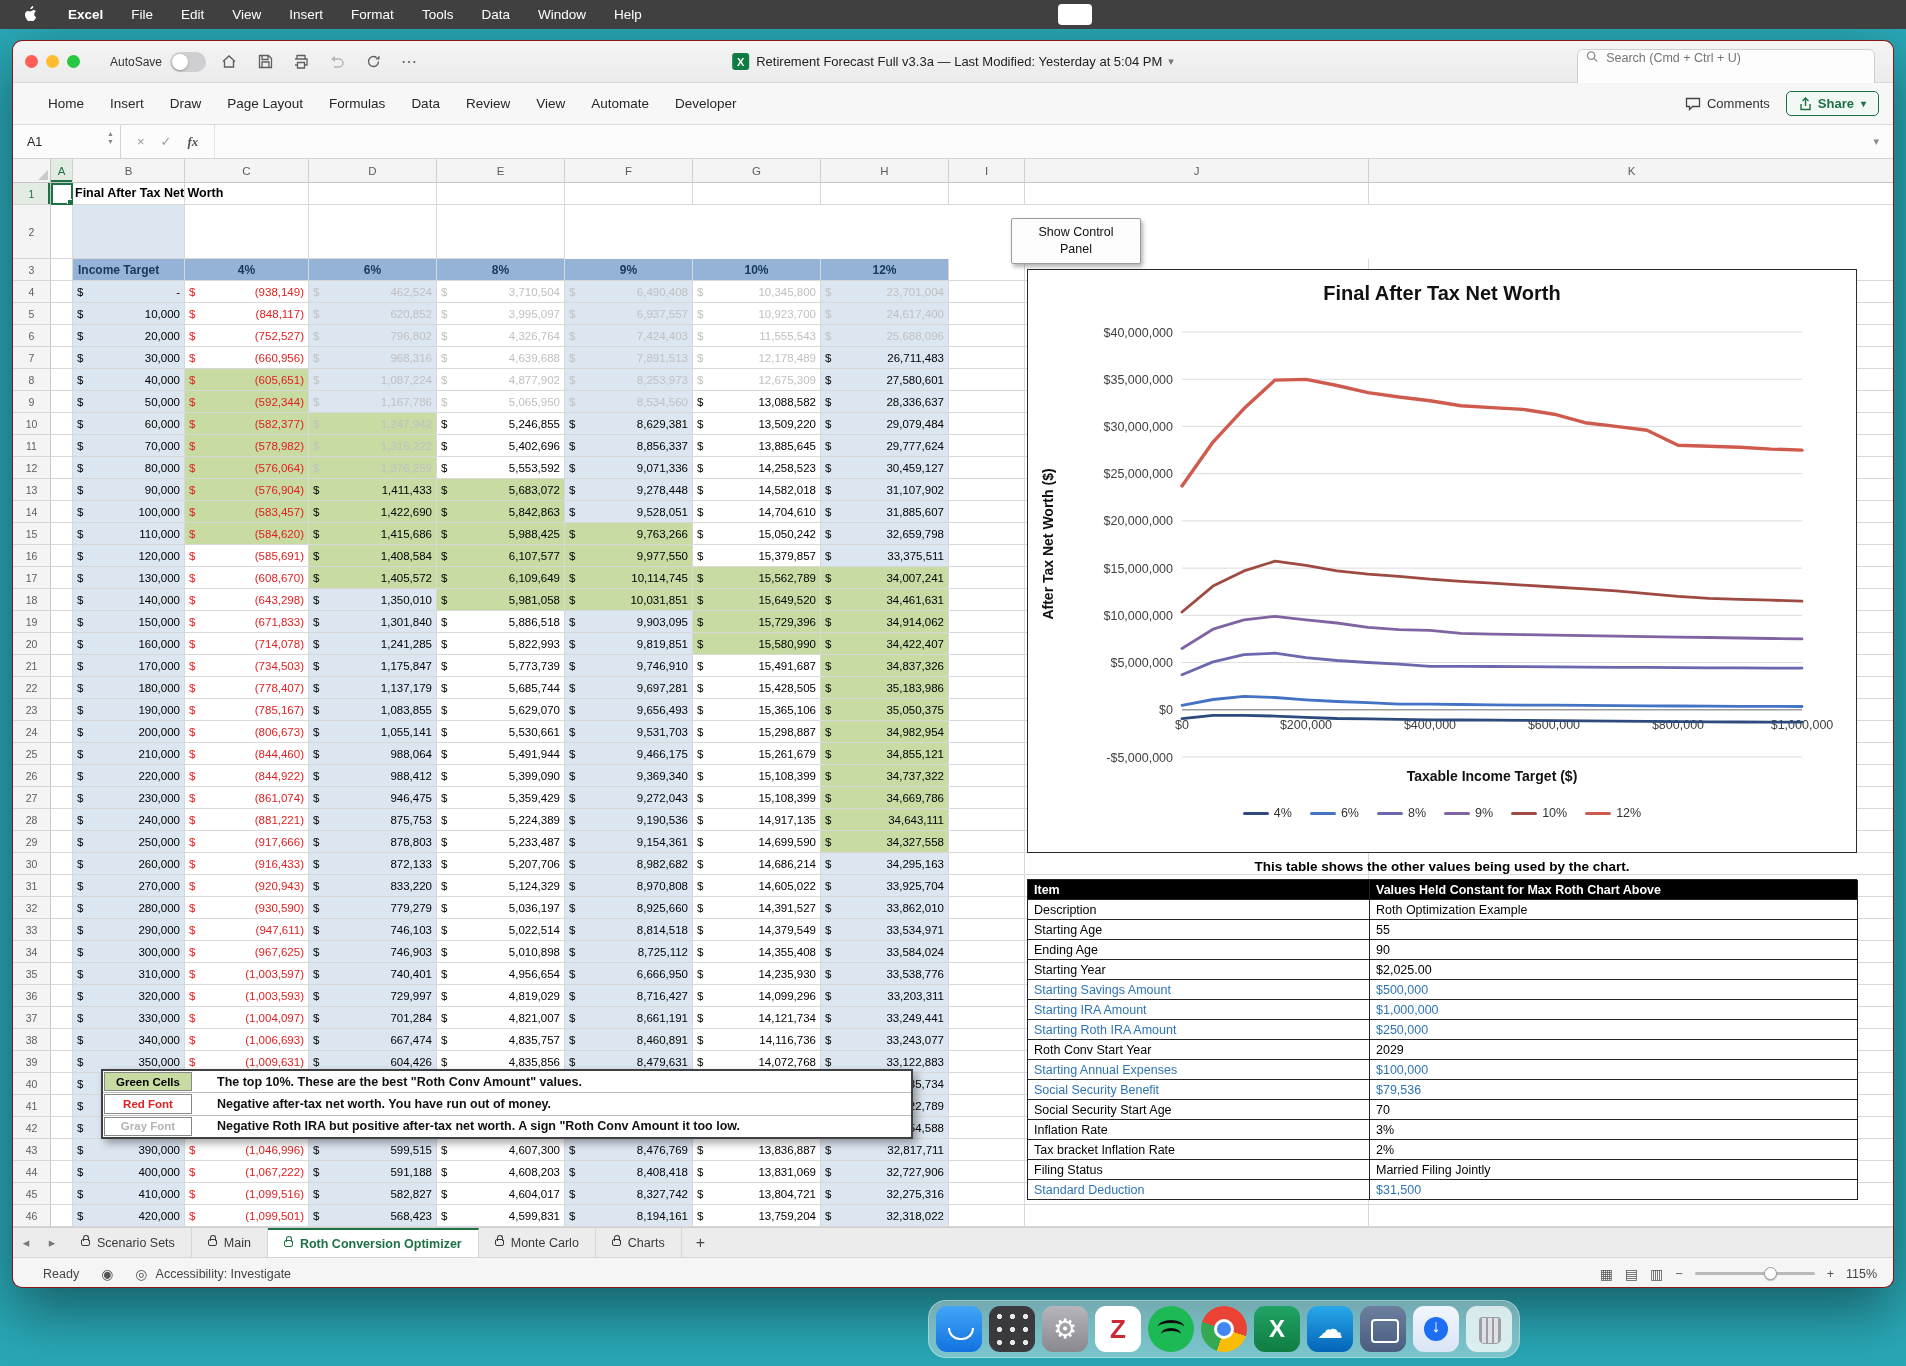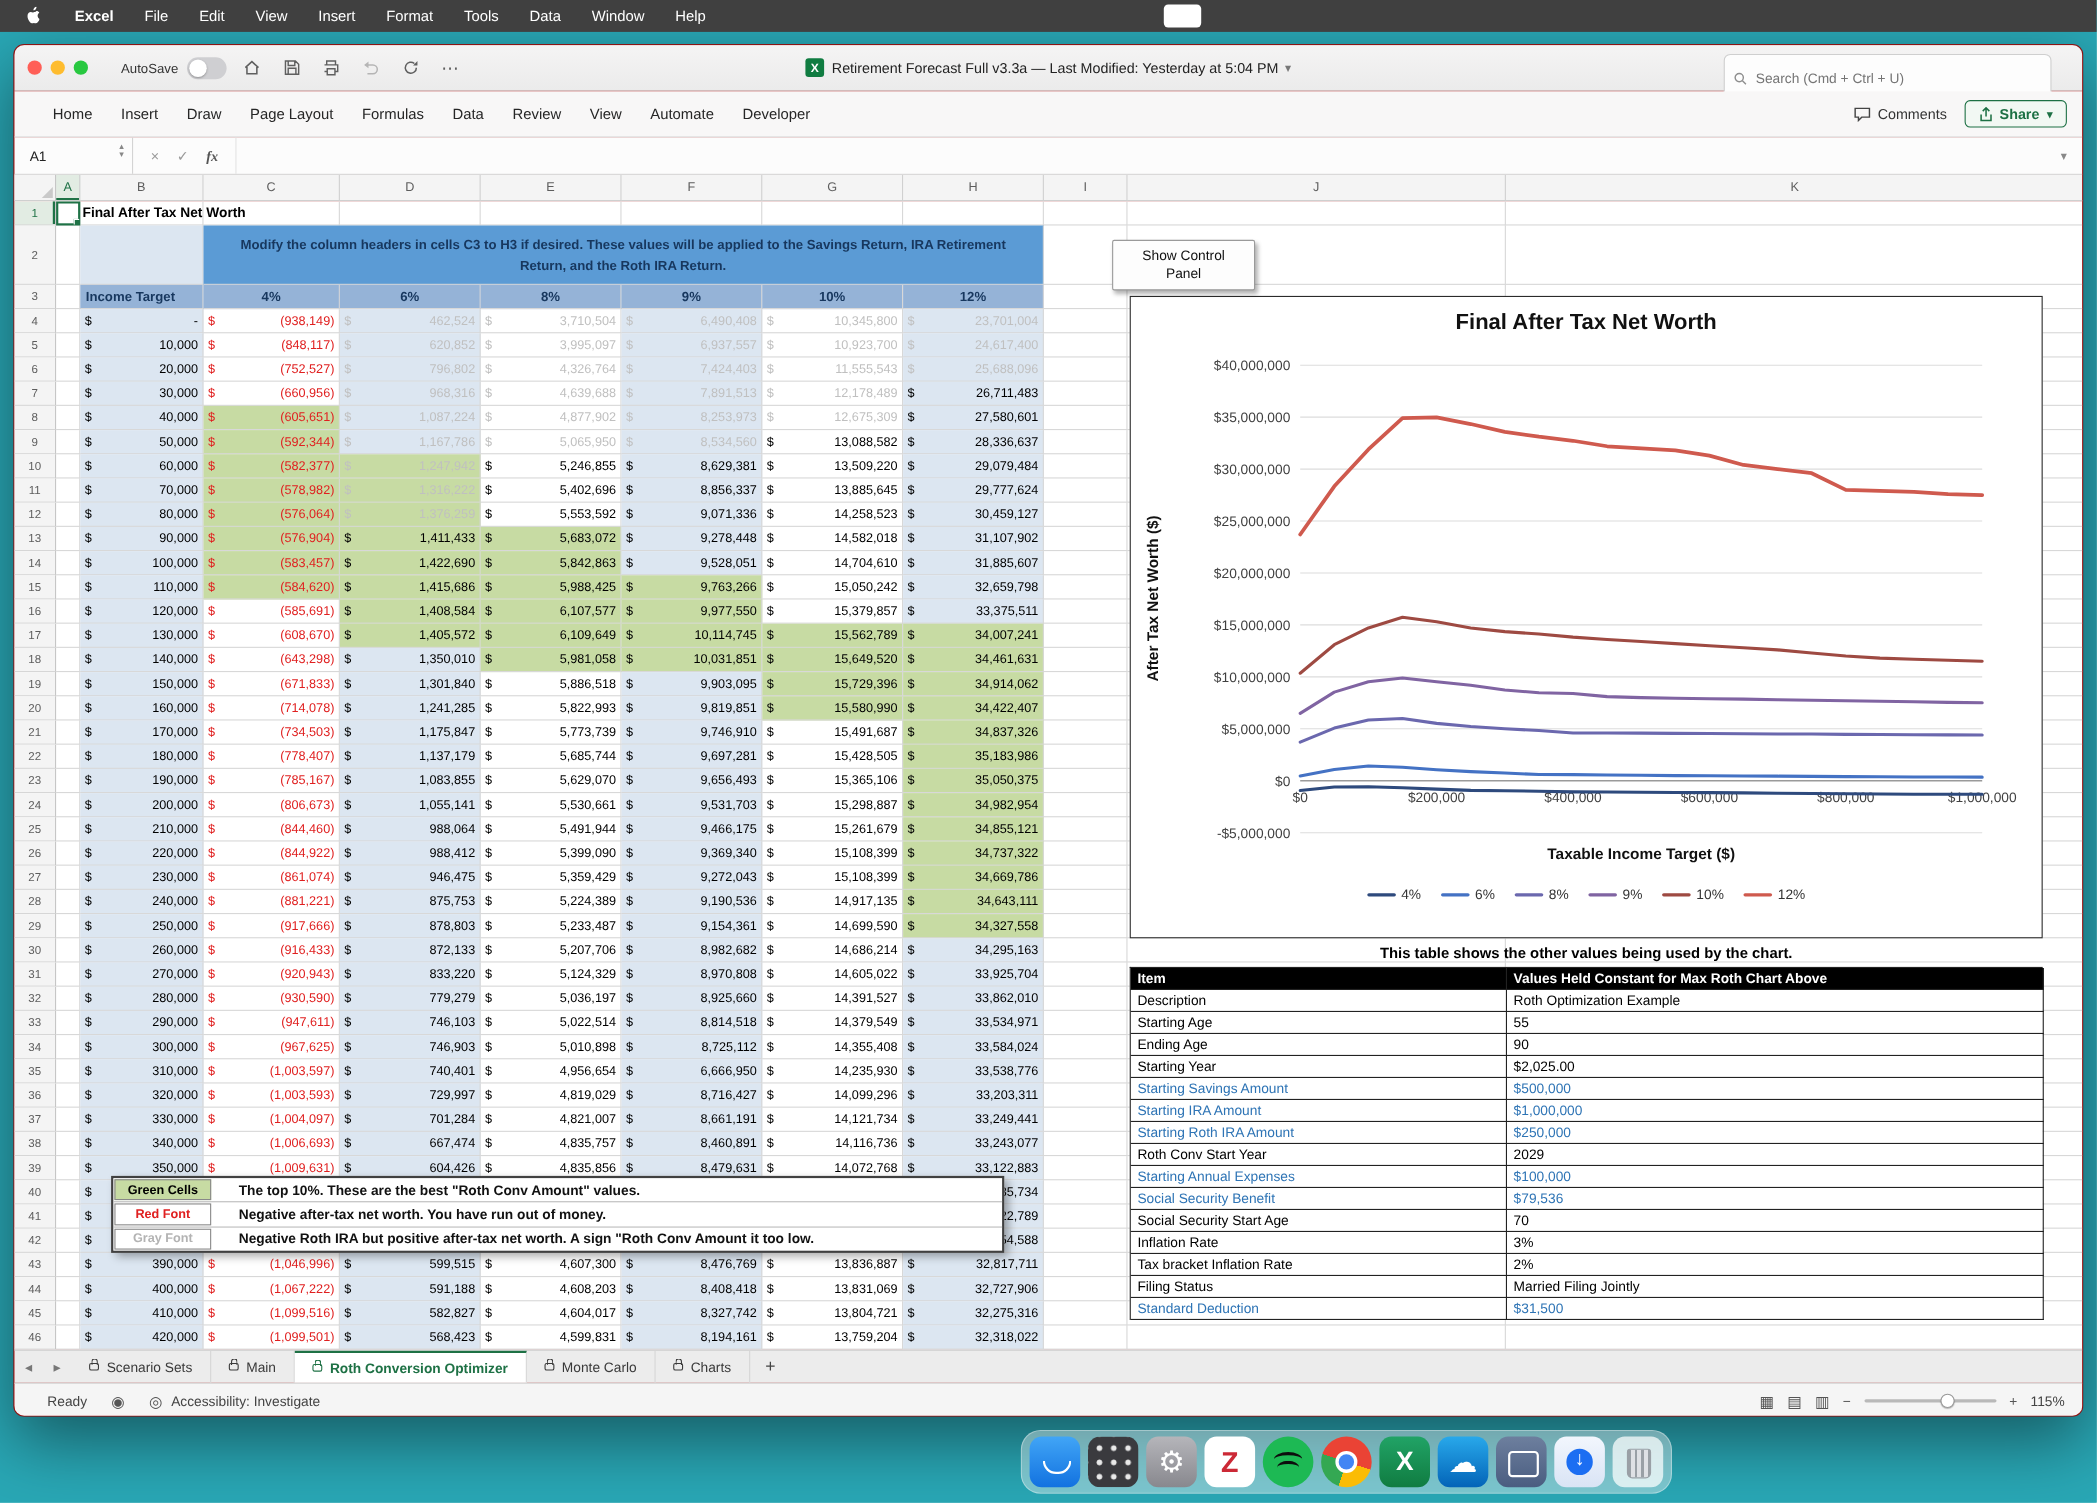--- a/index.html
+++ b/index.html
@@ -24,22 +24,22 @@
   #autosave .toggle{width:36px;height:20px;border-radius:10px;background:#cfcfd2;margin-left:8px;position:relative;}
   #autosave .toggle .knob{position:absolute;left:2px;top:2px;width:16px;height:16px;border-radius:50%;background:#fff;box-shadow:0 1px 2px rgba(0,0,0,.3);}
   .tb-icon{width:26px;height:24px;margin-left:10px;display:flex;align-items:center;justify-content:center;color:#5f5f5f;}
   .tb-icon svg{display:block;}
   .tb-icon.disabled{opacity:.4;}
   #doc-title{position:absolute;left:50%;transform:translateX(-50%);display:flex;align-items:center;
     font-size:13px;color:#222;white-space:nowrap;}
   #doc-title .xlicon{width:17px;height:17px;background:#107c41;color:#fff;font-weight:bold;font-size:11px;
     display:flex;align-items:center;justify-content:center;border-radius:3px;margin-right:7px;}
   #doc-title .chev{color:#777;margin-left:6px;font-size:11px;}
-  #search-box{position:absolute;right:28px;top:8px;width:298px;height:44px;background:#fdfdfd;border:1px solid #cfcfcf;
-    border-radius:6px;display:flex;align-items:center;padding:0 8px;color:#8e8e8e;}
+  #search-box{position:absolute;right:18px;top:8px;width:298px;height:44px;background:#fdfdfd;border:1px solid #cfcfcf;
+    border-radius:6px;display:flex;align-items:flex-start;padding:0 8px;color:#8e8e8e;}
   #search-box input{border:none;outline:none;background:transparent;font-size:12.5px;color:#444;width:100%;
     font-family:"Liberation Sans",sans-serif;}
   
   #ribbon{position:absolute;left:0;top:42px;width:100%;height:42px;background:#f8f7f7;border-bottom:1px solid #d9d9d9;
     display:flex;align-items:center;}
   .rtab{font-size:13.5px;color:#262626;margin:0 13px;white-space:nowrap;}
   #ribbon-right{position:absolute;right:14px;display:flex;align-items:center;}
   #comments-btn{display:flex;align-items:center;font-size:13px;color:#333;margin-right:16px;}
   #comments-btn svg{margin-right:6px;}
   #share-btn{display:flex;align-items:center;font-size:13px;color:#1d7044;border:1px solid #1d7044;
@@ -317,21 +317,20 @@
       <div class="cell"></div>
       <div class="cell"></div>
       <div class="cell"></div>
       <div class="cell"></div>
     </div>
 
     <div class="grow h54">
       <div class="rowhdr">2</div>
       <div class="cell"></div>
       <div class="cell bg-lb"></div>
-      <div class="band">Modify the column headers in cells C3 to H3 if desired. These values will be applied to the Savings Return, IRA Retirement Return, and the Roth IRA Return.</div>
       <div class="cell"></div>
       <div class="cell"></div>
       <div class="cell"></div>
     </div>
 
     <div class="grow">
       <div class="rowhdr">3</div>
       <div class="cell"></div>
       <div class="cell hdr-blue hdr-income">Income Target</div>
       <div class="cell hdr-blue hdr-rate">4%</div>

